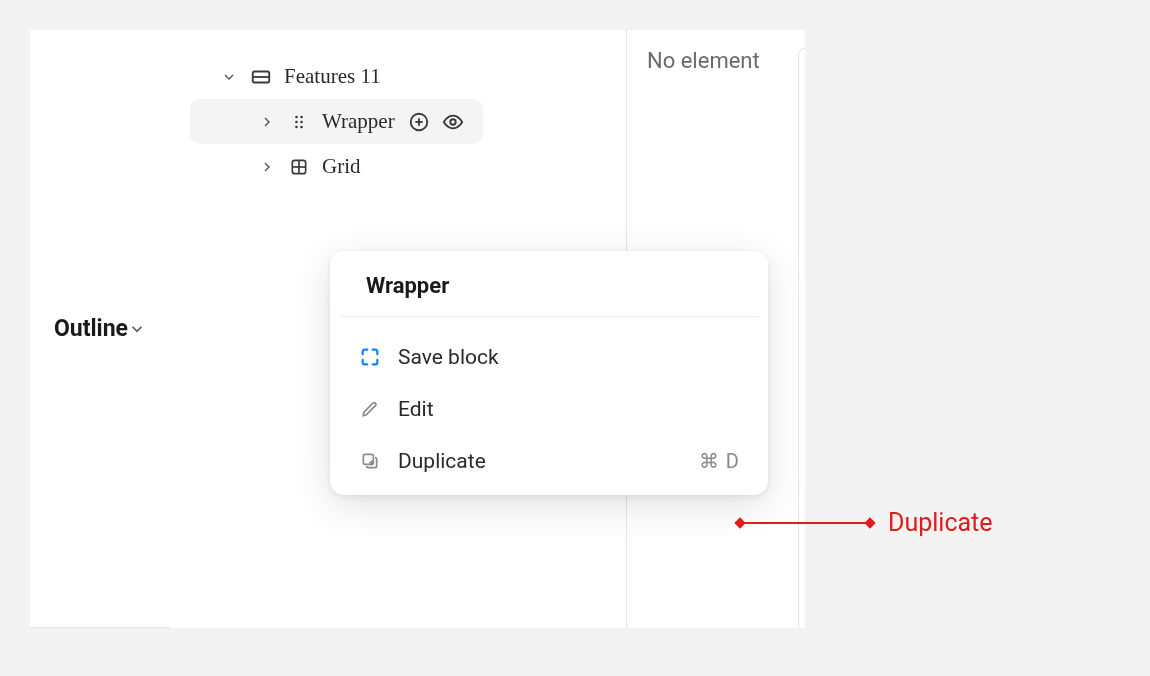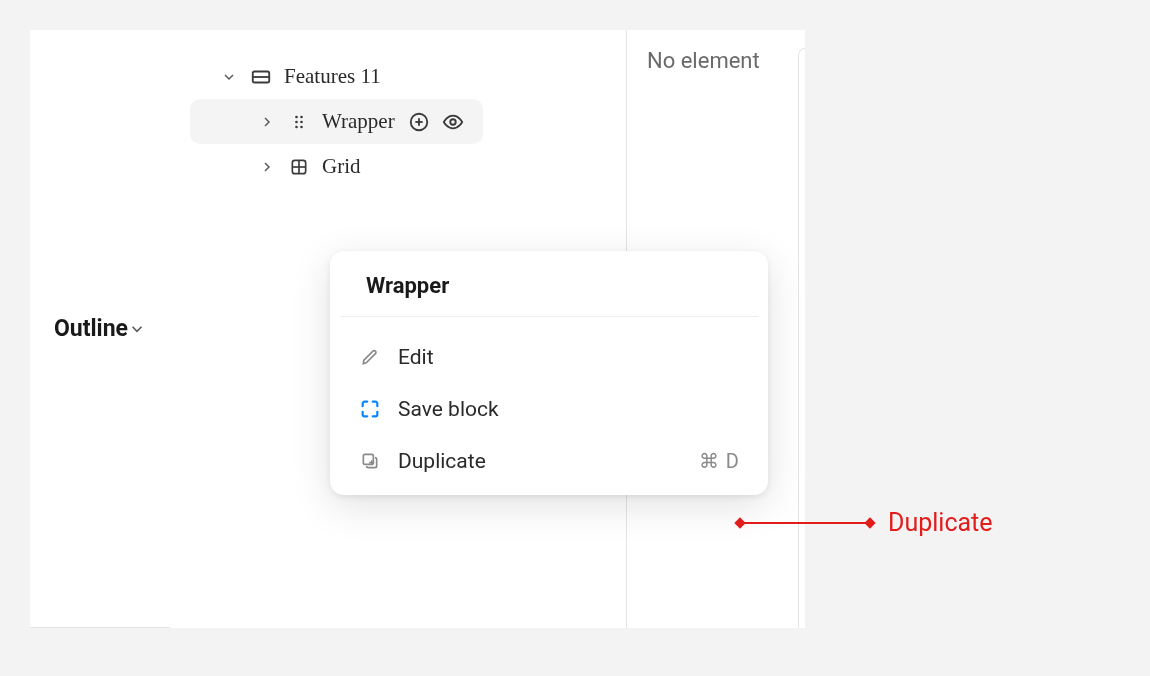--- a/index.html
+++ b/index.html
@@ -269,38 +269,38 @@
     <div class="right-header">No element</div>
     <div class="right-body"></div>
   </div>
 </div>
 
 <div class="context-menu">
   <div class="context-title">Wrapper</div>
   <div class="context-items">
 
     <div class="context-item">
-      <span class="item-icon" style="color:#8a8a8a;">
-        <svg width="20" height="20" viewBox="0 0 24 24" fill="none" stroke="currentColor" stroke-width="2">
-            <path d="M4 20l3.5-1 11-11a2.1 2.1 0 0 0-3-3l-11 11z"></path>
-          </svg>
-      </span>
-      <span class="item-label">Edit</span>
-    </div>
-
-    <div class="context-item">
       <span class="item-icon" style="color:#0a84ff;">
         <svg width="22" height="22" viewBox="0 0 24 24" fill="none" stroke="currentColor" stroke-width="2.4" stroke-linecap="round">
             <path d="M9 4h-3a2 2 0 0 0 -2 2v3"></path>
             <path d="M4 15v3a2 2 0 0 0 2 2h3"></path>
             <path d="M15 20h3a2 2 0 0 0 2 -2v-3"></path>
             <path d="M20 9v-3a2 2 0 0 0 -2 -2h-3"></path>
           </svg>
       </span>
       <span class="item-label">Save block</span>
+    </div>
+
+    <div class="context-item">
+      <span class="item-icon" style="color:#8a8a8a;">
+        <svg width="20" height="20" viewBox="0 0 24 24" fill="none" stroke="currentColor" stroke-width="2">
+            <path d="M4 20l3.5-1 11-11a2.1 2.1 0 0 0-3-3l-11 11z"></path>
+          </svg>
+      </span>
+      <span class="item-label">Edit</span>
     </div>
 
     <div class="context-item">
       <span class="item-icon" style="color:#8a8a8a;">
         <svg width="20" height="20" viewBox="0 0 24 24" fill="none" stroke="currentColor" stroke-width="2">
             <rect x="4" y="4" width="12" height="12" rx="2"></rect>
             <path d="M8 18a2 2 0 0 0 2 2h8a2 2 0 0 0 2-2v-8a2 2 0 0 0-2-2"></path>
             <line x1="14" y1="11" x2="14" y2="17"></line>
             <line x1="11" y1="14" x2="17" y2="14"></line>
           </svg>

